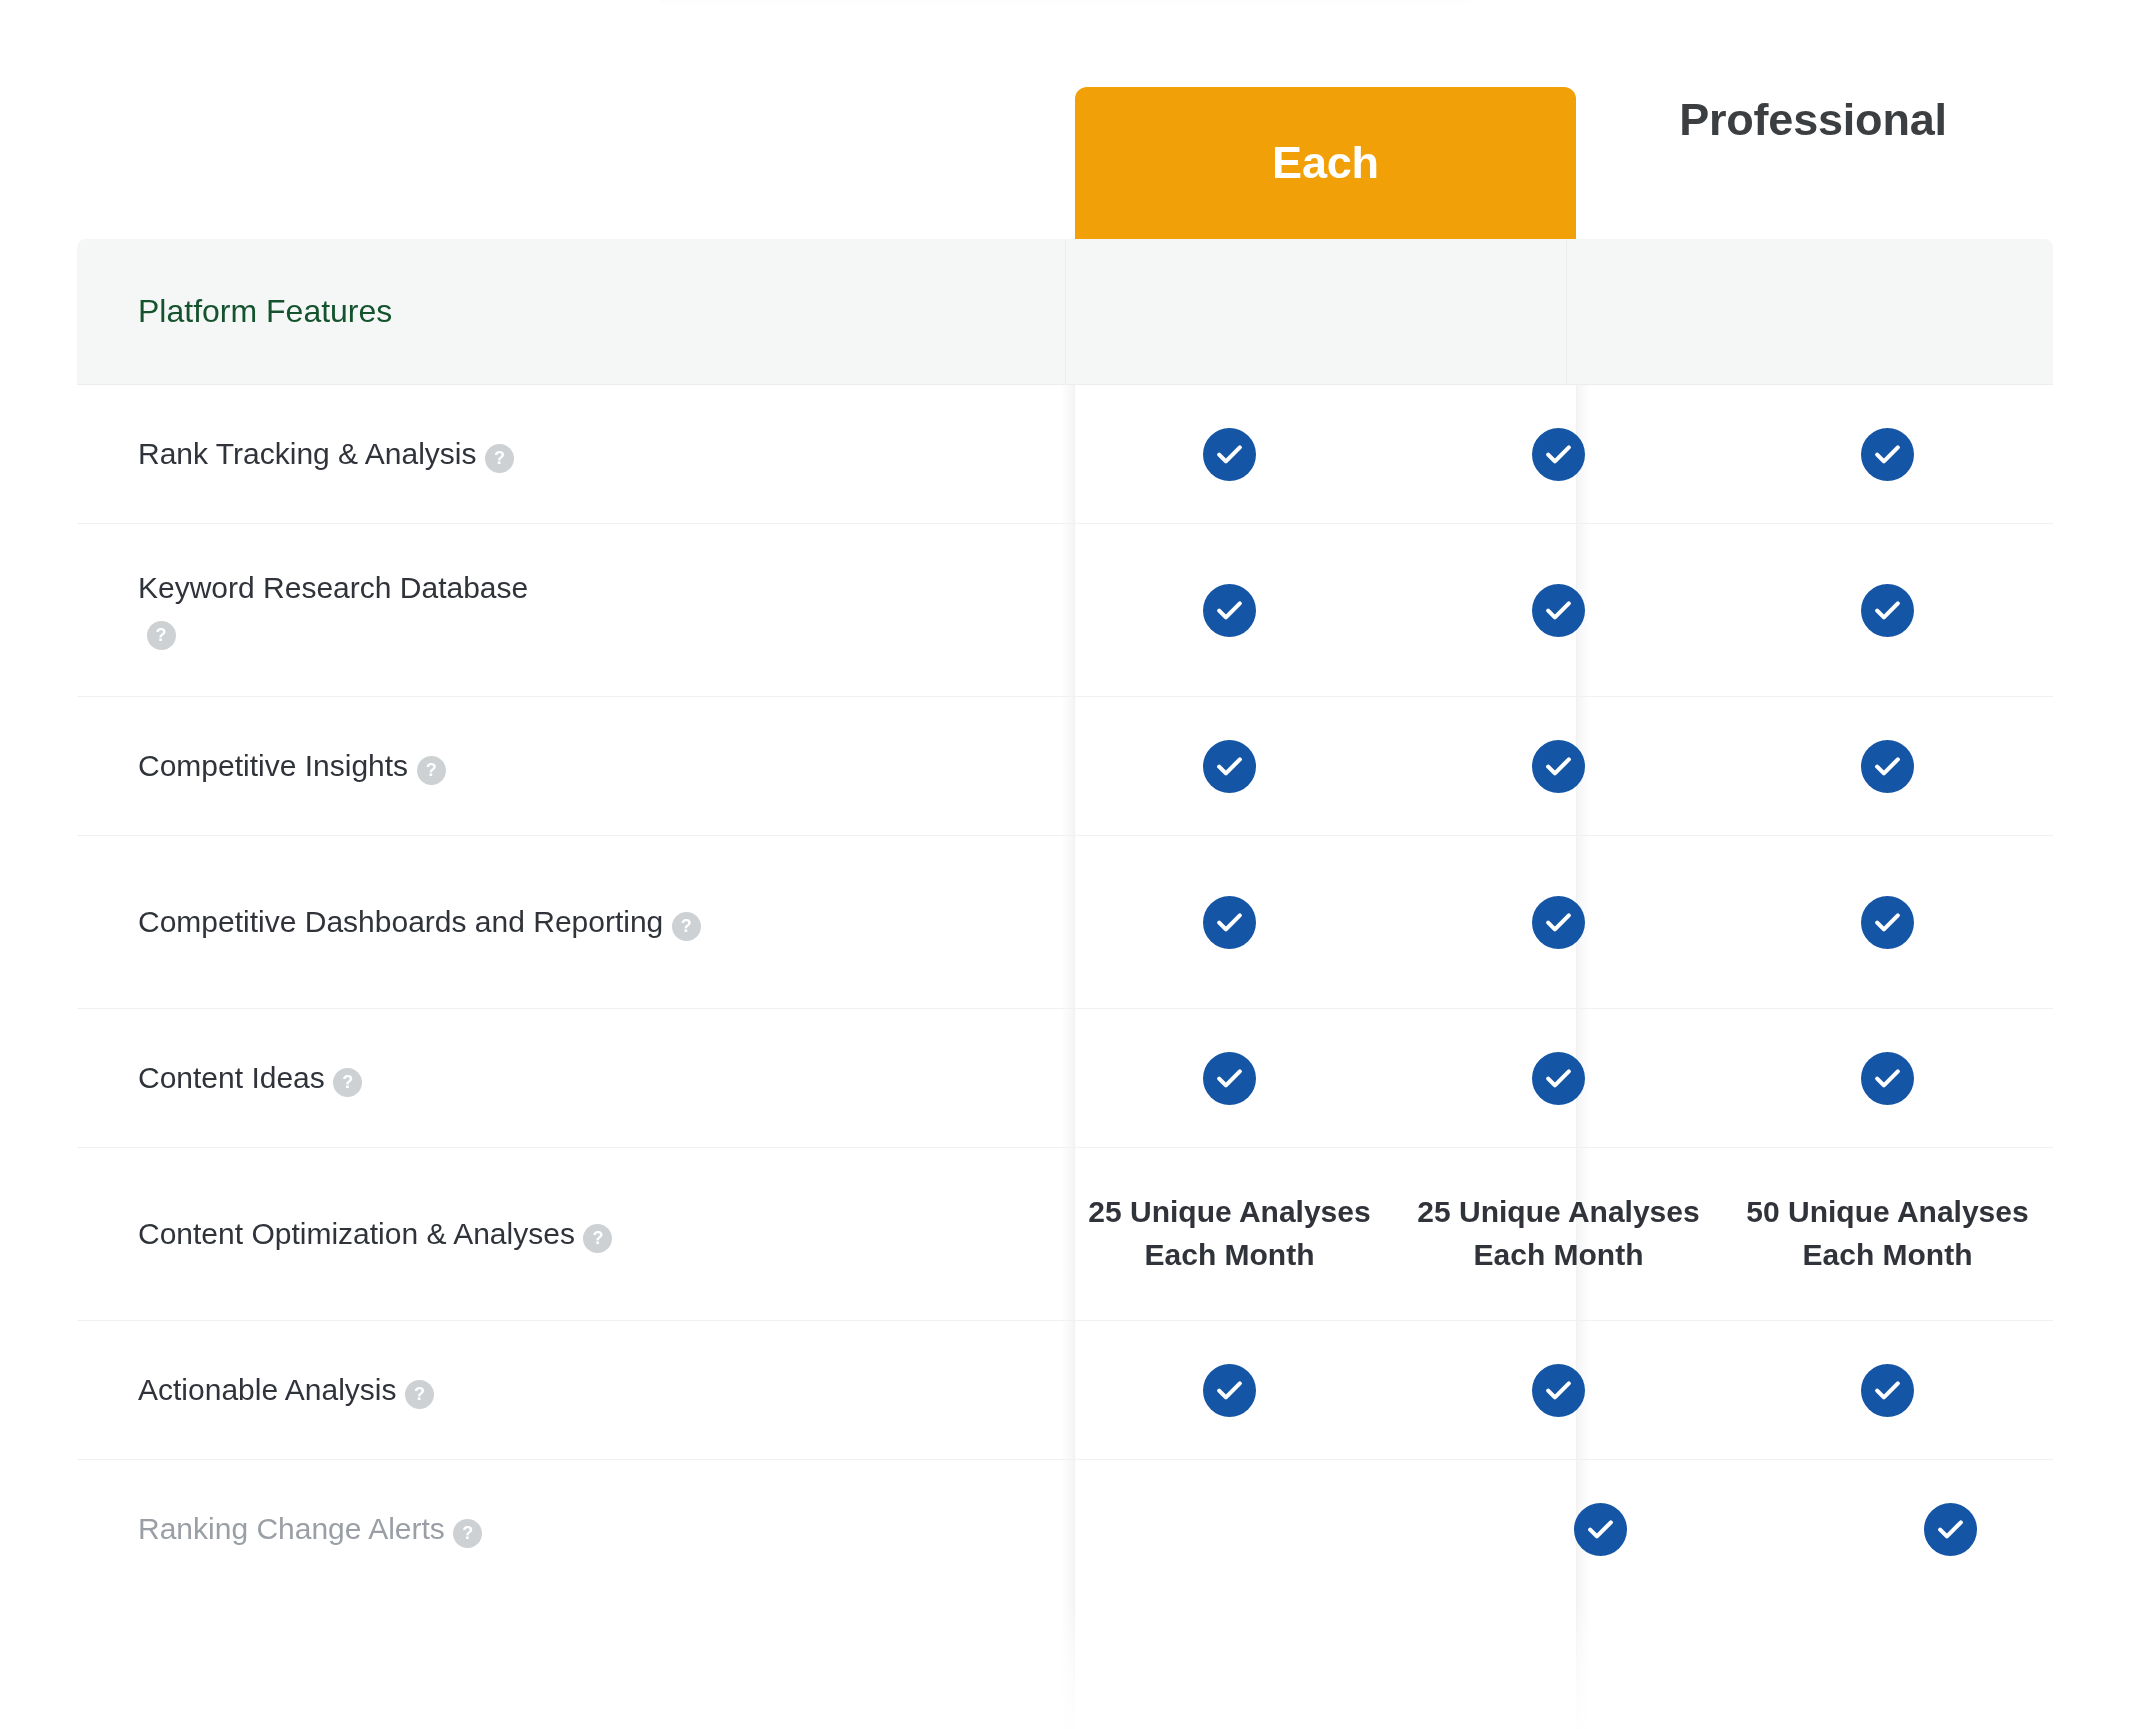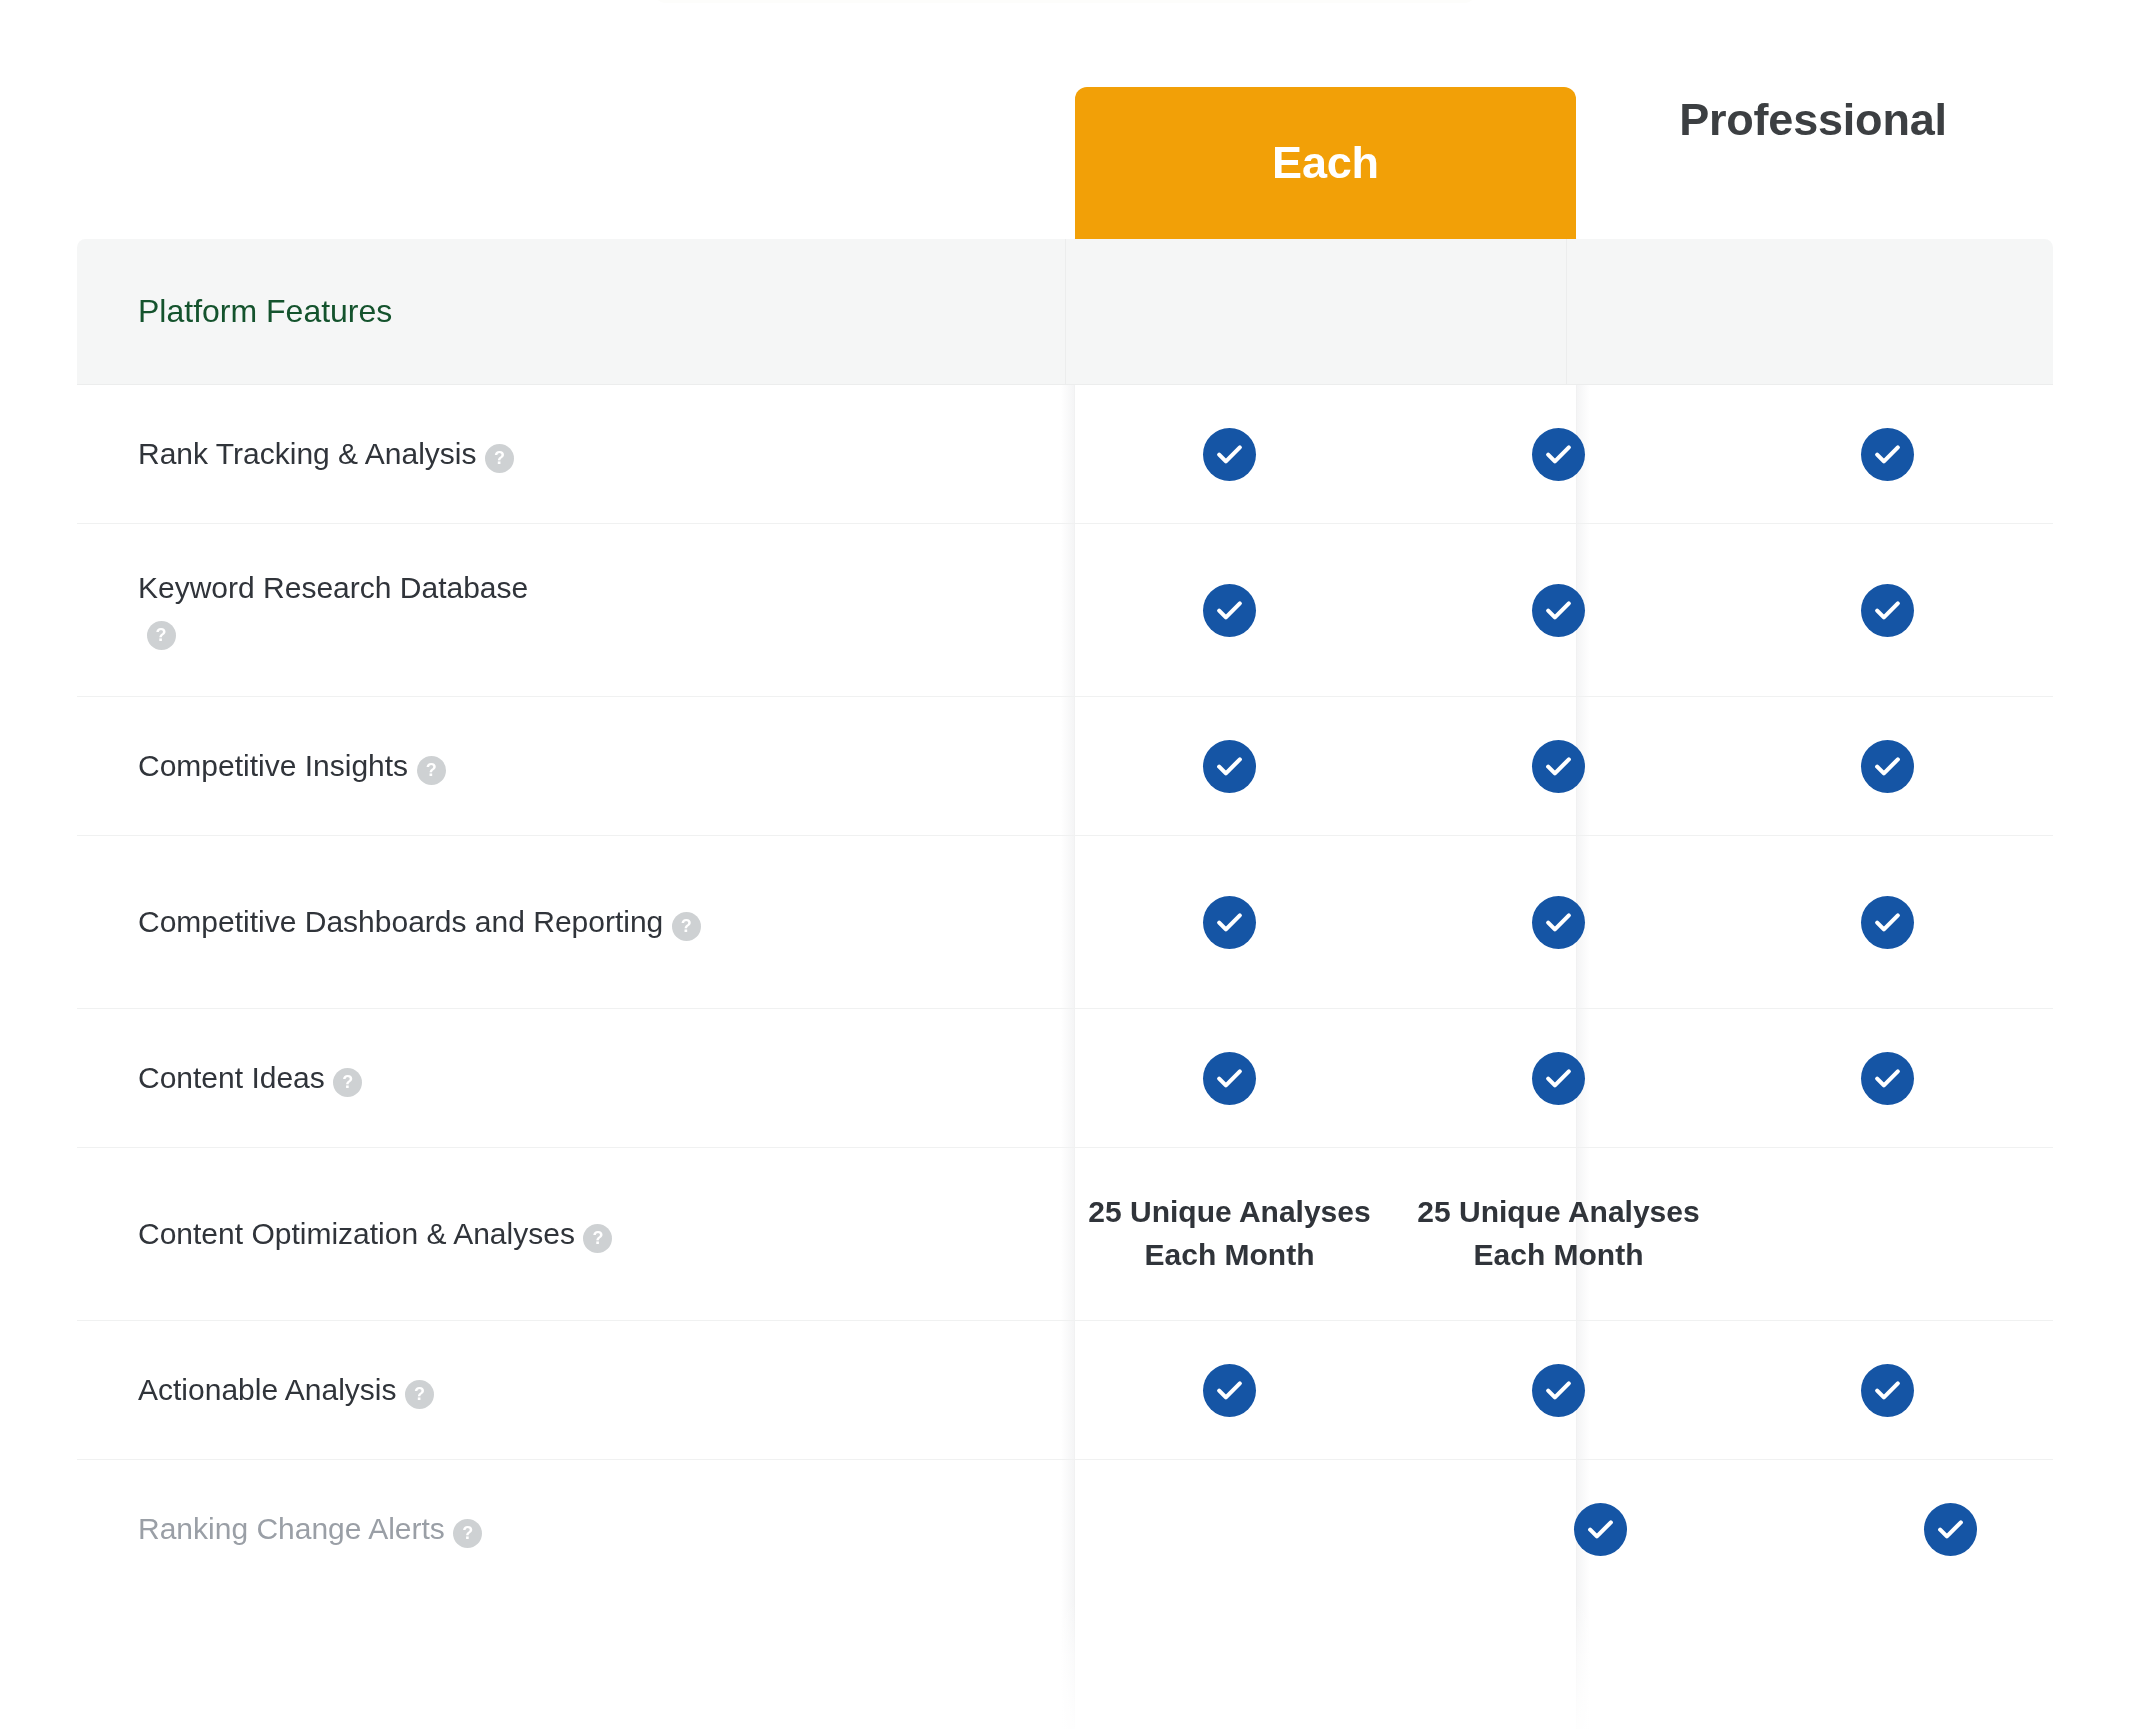--- a/index.html
+++ b/index.html
@@ -434,20 +434,23 @@
               <span>?</span>
             </span>
         </div>
       </div>
       <div class="cell-plan">
         <span class="value-text">25 Unique Analyses Each Month</span>
       </div>
       <div class="cell-plan">
         <span class="value-text">25 Unique Analyses Each Month</span>
       </div>
+      <div class="cell-plan">
+        <span class="value-text">50 Unique Analyses Each Month</span>
+      </div>
     </div>
 
     <div class="row h-160">
       <div class="cell-feature">
         <div class="feature-label">
           <span>Actionable Analysis</span><span class="help">
               <span>?</span>
             </span>
         </div>
       </div>

